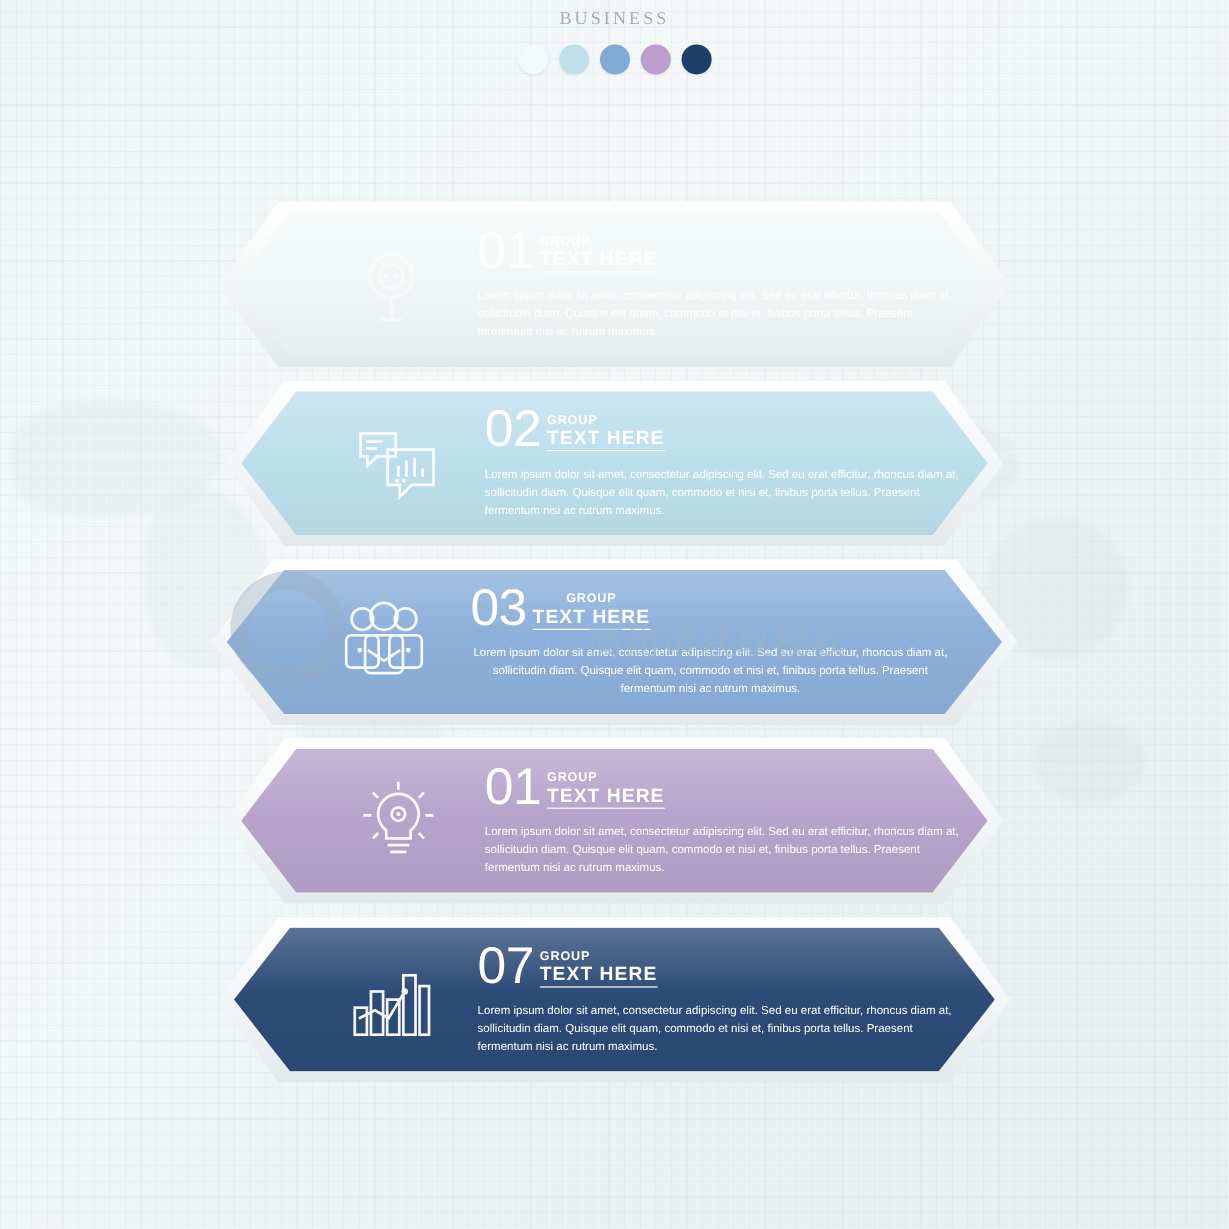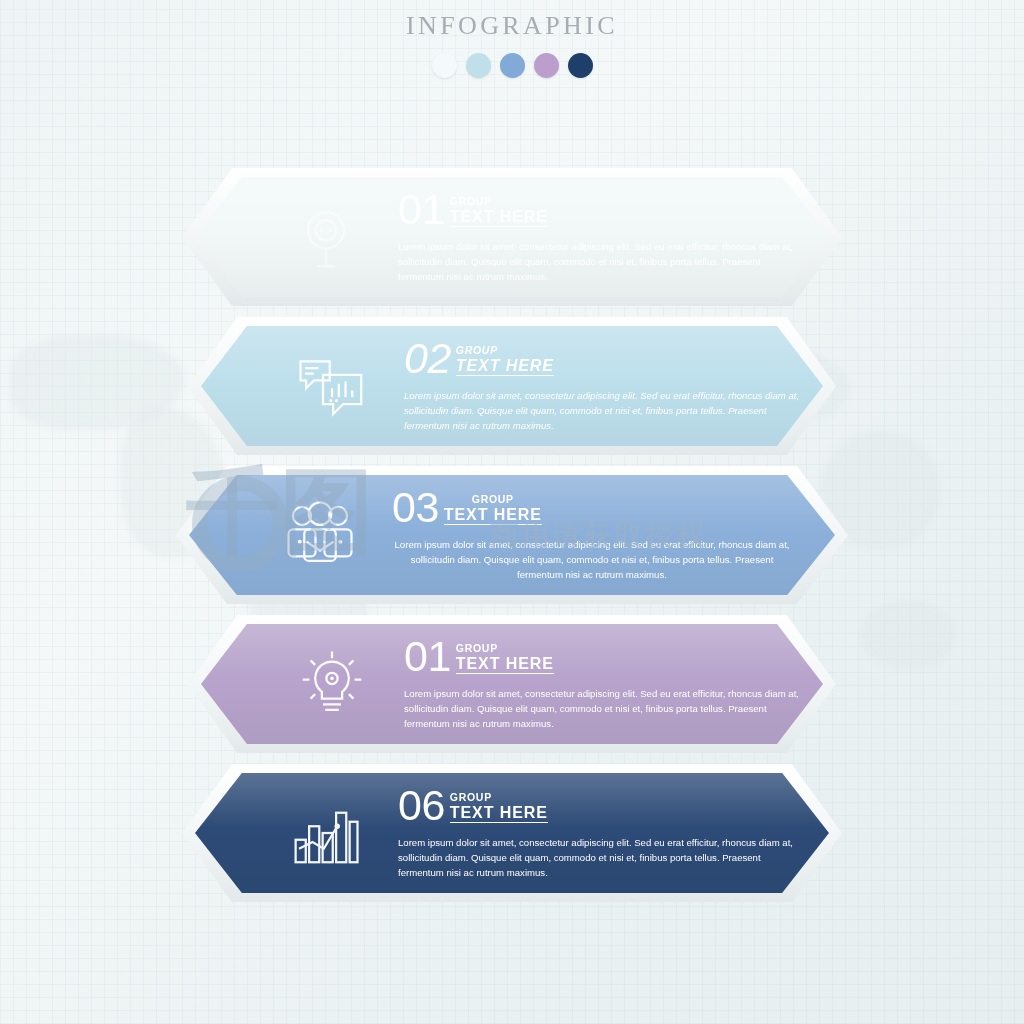--- a/index.html
+++ b/index.html
@@ -161,21 +161,21 @@
     <div class="land" style="left:120px; top:408px; width:105px; height:150px; border-radius:40% 60% 50% 50%;"></div>
     <div class="land" style="left:230px; top:330px; width:200px; height:70px;  border-radius:55% 45% 50% 50%;"></div>
     <div class="land" style="left:430px; top:318px; width:250px; height:92px;  border-radius:50% 50% 55% 45%;"></div>
     <div class="land" style="left:700px; top:345px; width:150px; height:80px;  border-radius:45% 55% 45% 55%;"></div>
     <div class="land" style="left:820px; top:430px; width:120px; height:120px; border-radius:50%;"></div>
     <div class="land" style="left:860px; top:600px; width:95px;  height:70px;  border-radius:50%;"></div>
     <div class="land" style="left:250px; top:560px; width:120px; height:130px; border-radius:45% 55% 40% 60%;"></div>
   </div>
 
   <div id="header">
-    <div class="infographic">INFOGRAPHIC</div>
+    <div class="business">BUSINESS</div>
     <div id="dots">
         <div class="dot" style="background: rgb(244, 249, 251);"></div>
         <div class="dot" style="background: rgb(191, 223, 235);"></div>
         <div class="dot" style="background: rgb(130, 170, 214);"></div>
         <div class="dot" style="background: rgb(187, 158, 203);"></div>
         <div class="dot" style="background: rgb(31, 63, 107);"></div>
       </div>
   </div>
 
   <div id="banners">
@@ -198,21 +198,21 @@
           <div class="num">01</div>
           <div class="labels">
             <div class="group">GROUP</div>
             <div class="texthere">TEXT HERE</div>
           </div>
         </div>
         <div class="body">Lorem ipsum dolor sit amet, consectetur adipiscing elit. Sed eu erat efficitur, rhoncus diam at, sollicitudin diam. Quisque elit quam, commodo et nisi et, finibus porta tellus. Praesent fermentum nisi ac rutrum maximus.</div>
       </div>
     </div>
       </div>
-      <div class="row" style="width: 648px; font-style: italic;">
+      <div class="row" style="width: 648px;">
     <div class="frame"></div>
     <div class="fill" style="background:#bddfec"></div>
     <div class="content" style="color:#ffffff">
       <div class="icon-box" style="opacity:0.95">
             <svg viewBox="0 0 64 64" fill="none" stroke="currentColor" stroke-width="2">
       <path d="M4 10h26v17H16l-7 7v-7H4z"></path>
       <path d="M8 16h12M8 21h8"></path>
       <path d="M24 22h34v26H42l-9 9v-9H24z"></path>
       <path d="M32 42v-8M38 42V30M44 42v-14M50 42v-6"></path>
       <circle cx="31" cy="45" r="1.4" fill="currentColor" stroke="none"></circle>
@@ -295,33 +295,30 @@
       <rect x="17" y="26" width="9" height="32"></rect>
       <rect x="29" y="32" width="9" height="26"></rect>
       <rect x="41" y="14" width="9" height="44"></rect>
       <rect x="53" y="22" width="7" height="36"></rect>
       <path d="M8 46l12-6 10 6 12-20"></path>
       <circle cx="42" cy="26" r="2.4" fill="currentColor" stroke="none"></circle>
             </svg>
           </div>
       <div class="text-box">
         <div class="heading">
-          <div class="num">06</div>
+          <div class="num">07</div>
           <div class="labels">
             <div class="group">GROUP</div>
             <div class="texthere">TEXT HERE</div>
           </div>
         </div>
         <div class="body">Lorem ipsum dolor sit amet, consectetur adipiscing elit. Sed eu erat efficitur, rhoncus diam at, sollicitudin diam. Quisque elit quam, commodo et nisi et, finibus porta tellus. Praesent fermentum nisi ac rutrum maximus.</div>
       </div>
     </div>
       </div>
     </div>
 
   <div id="watermark">
-    <div class="wm-logo">
-      <span class="glyph">千图</span>
-    </div>
     <div class="wm-ring"></div>
     <div class="wm-line2">商用请获取授权</div>
   </div>
 
 </div>
 
 </body></html>

